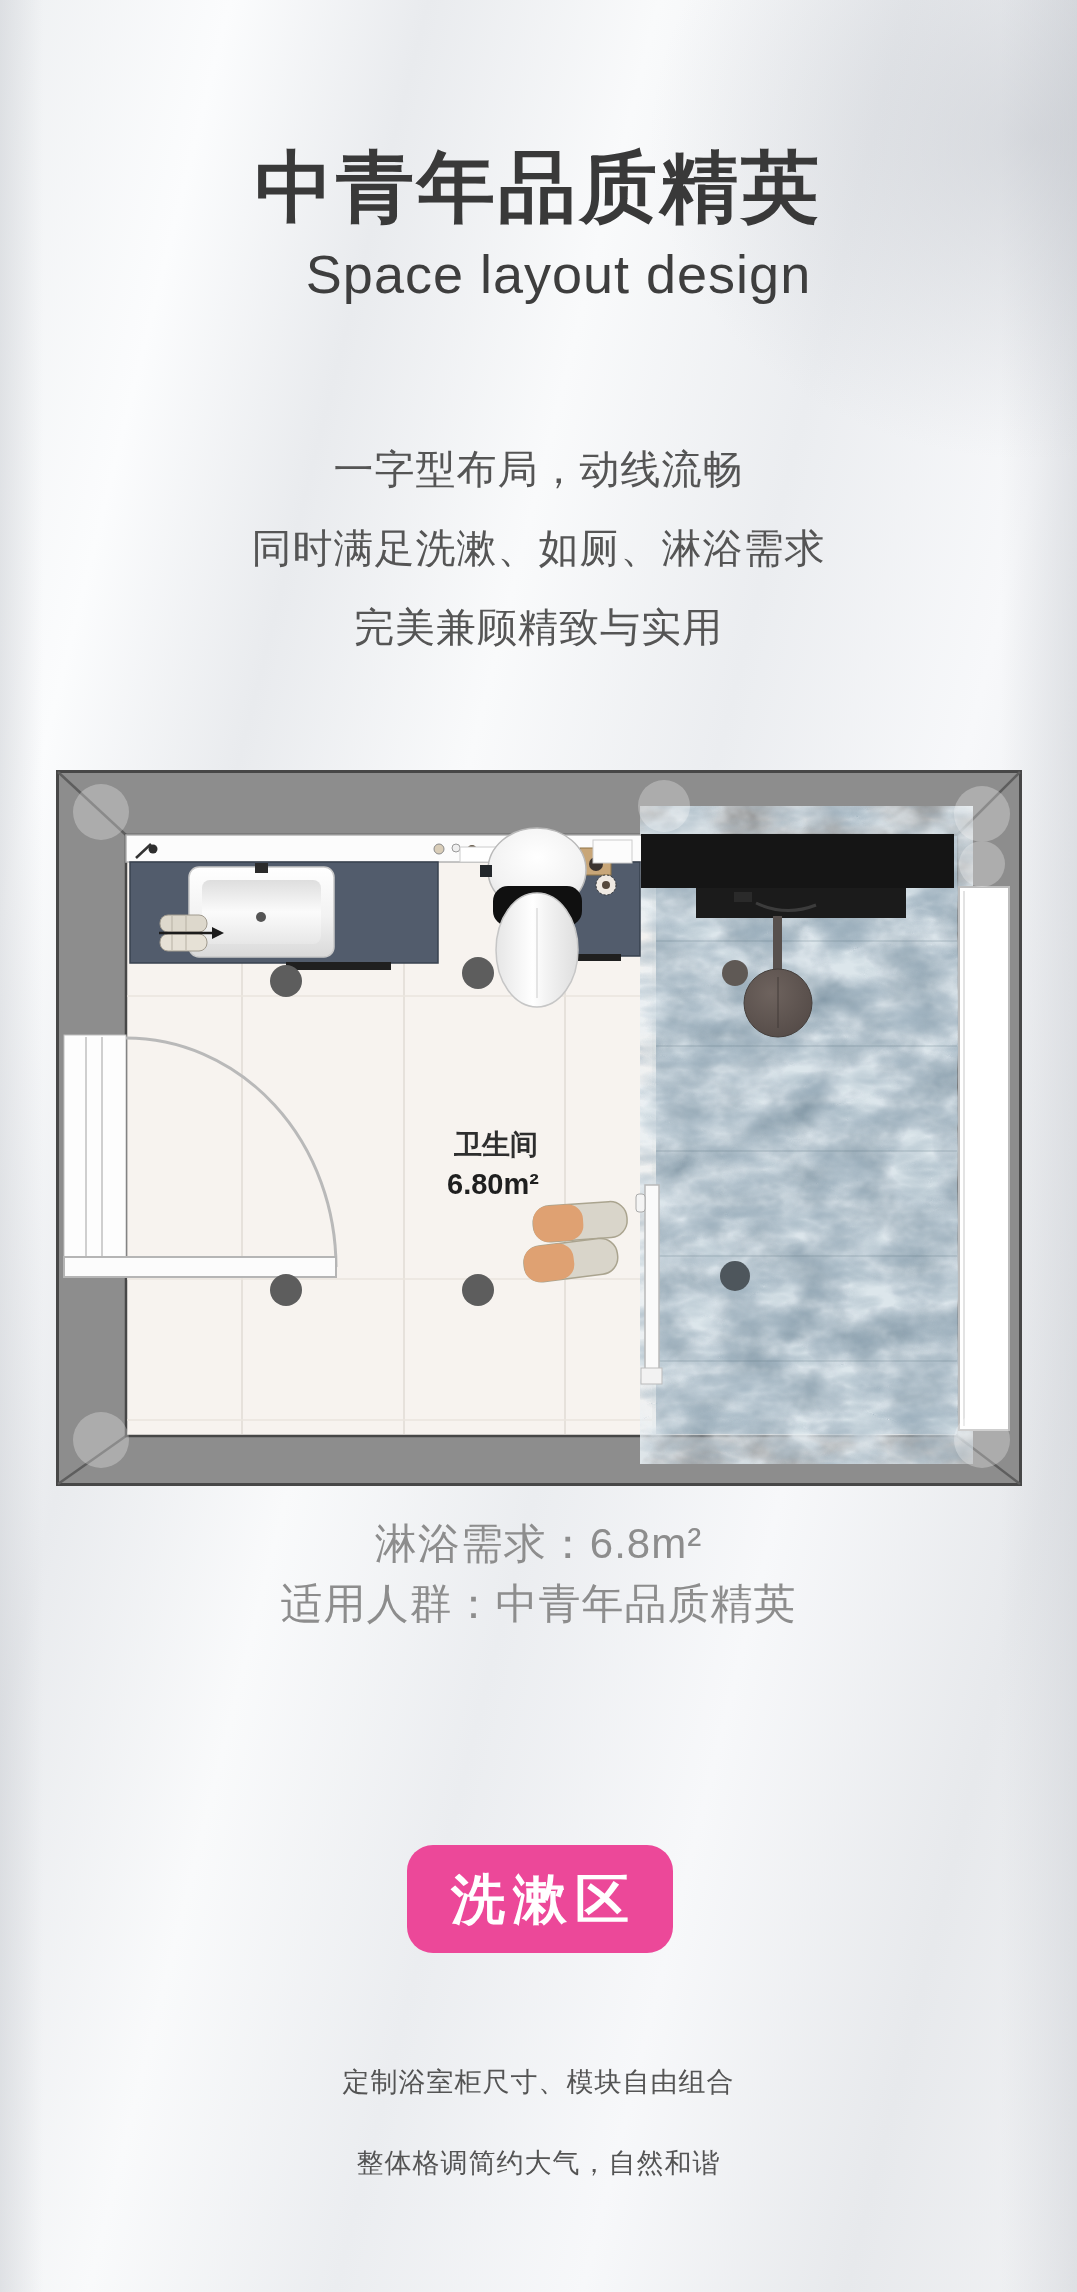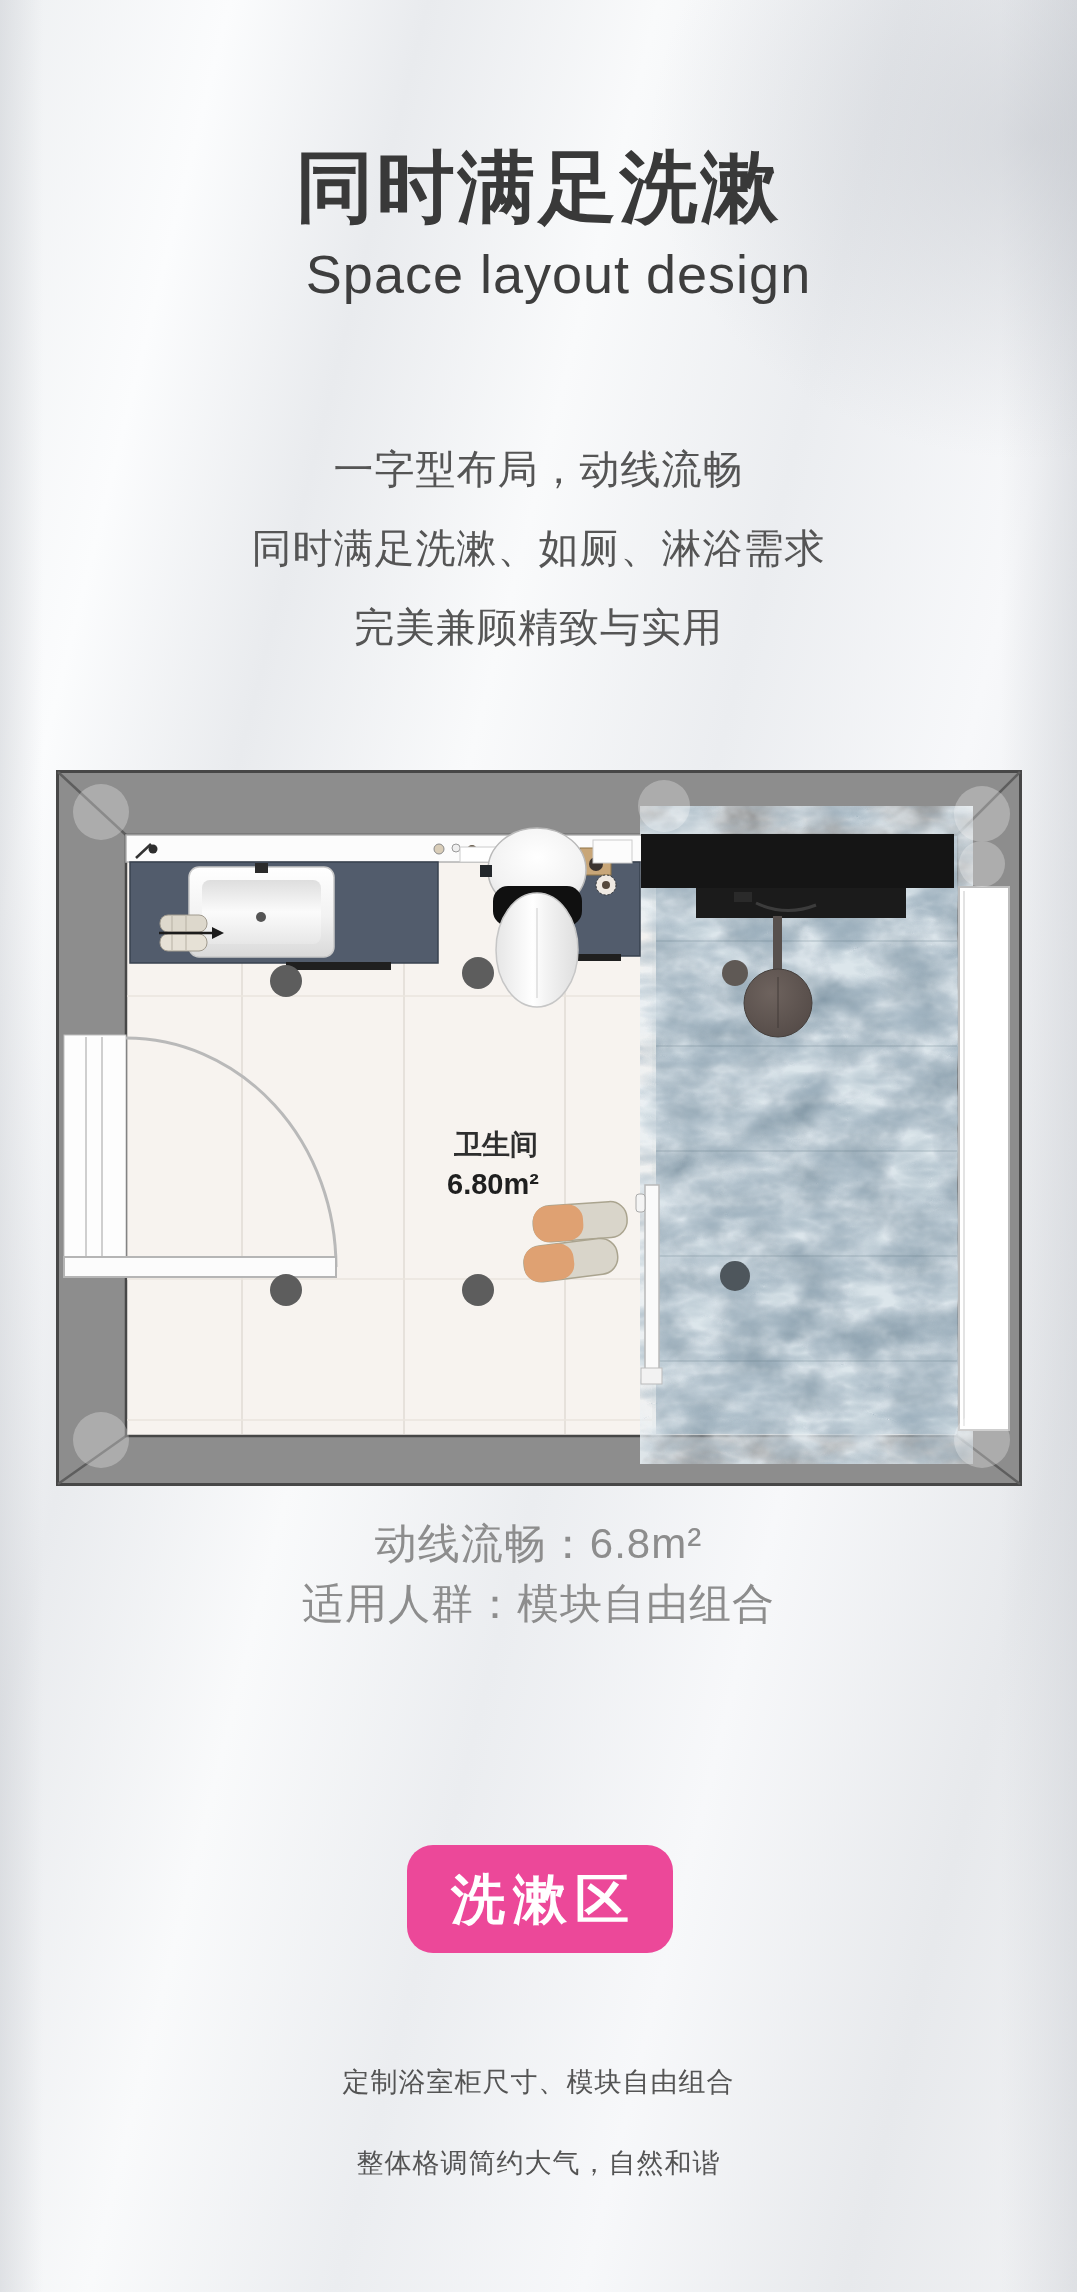--- a/index.html
+++ b/index.html
@@ -27,21 +27,21 @@
     background:#ec4899;border-radius:26px;
     color:#ffffff;font-size:54px;font-weight:700;letter-spacing:8px;
     text-align:center;line-height:108px;text-indent:8px;
   }
   .features{top:2042px;font-size:27px;color:#545454;letter-spacing:1px;}
   .features .line{height:81px;line-height:81px;}
 </style>
 </head>
 <body>
 
-<div class="center page-title">同时满足洗漱</div>
+<div class="center page-title">中青年品质精英</div>
 <div class="center page-subtitle">Space layout design</div>
 
 <div class="center intro">
   <div class="line">一字型布局，动线流畅</div>
   <div class="line">同时满足洗漱、如厕、淋浴需求</div>
   <div class="line">完美兼顾精致与实用</div>
 </div>
 
 <div class="plan-wrap">
 <svg width="966" height="716" viewBox="0 0 966 716" xmlns="http://www.w3.org/2000/svg">
@@ -222,22 +222,22 @@
       <rect x="0" y="0" width="50" height="36" rx="15" fill="#dfa172"></rect>
     </g>
   </g>
 
   <text x="440" y="384" text-anchor="middle" font-size="28" font-weight="700" fill="#2e2e2e">卫生间</text>
   <text x="437" y="424" text-anchor="middle" font-size="29" font-weight="700" fill="#1f1f1f">6.80m²</text>
 </svg>
 </div>
 
 <div class="center specs">
-  <div class="line">动线流畅：6.8m²</div>
-  <div class="line">适用人群：模块自由组合</div>
+  <div class="line">淋浴需求：6.8m²</div>
+  <div class="line">适用人群：中青年品质精英</div>
 </div>
 
 <div class="badge">洗漱区</div>
 
 <div class="center features">
   <div class="line">定制浴室柜尺寸、模块自由组合</div>
   <div class="line">整体格调简约大气，自然和谐</div>
 </div>
 
 </body></html>

